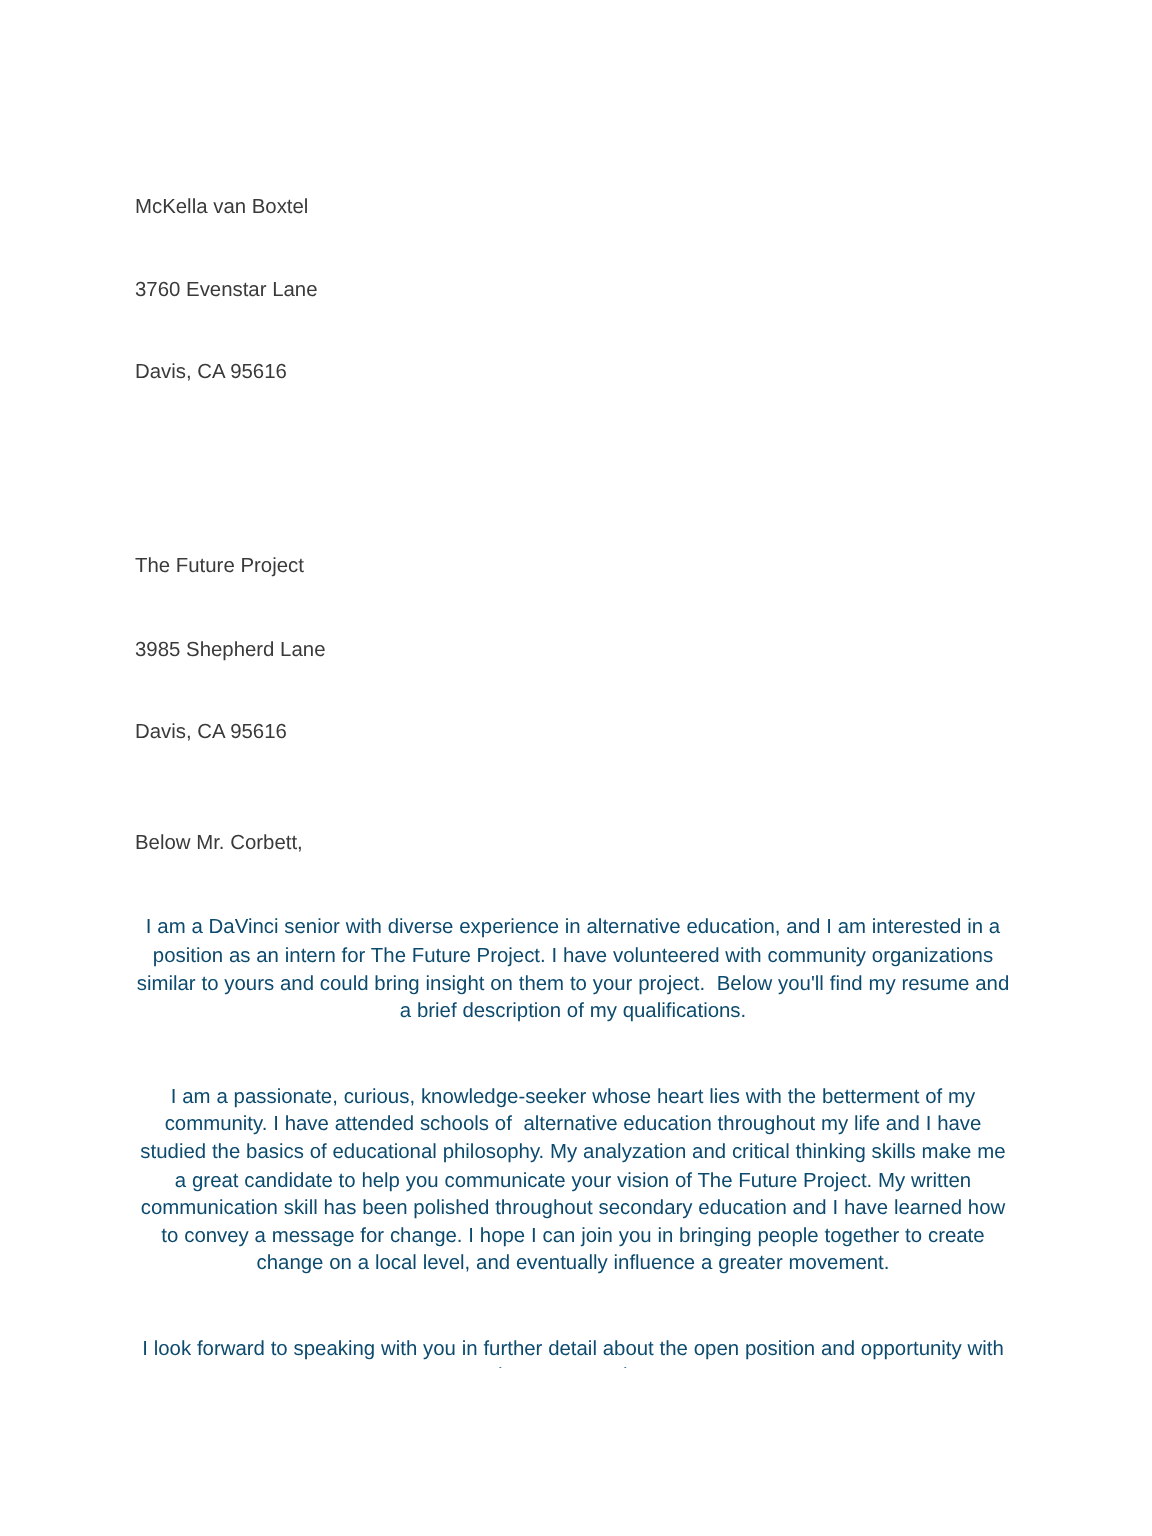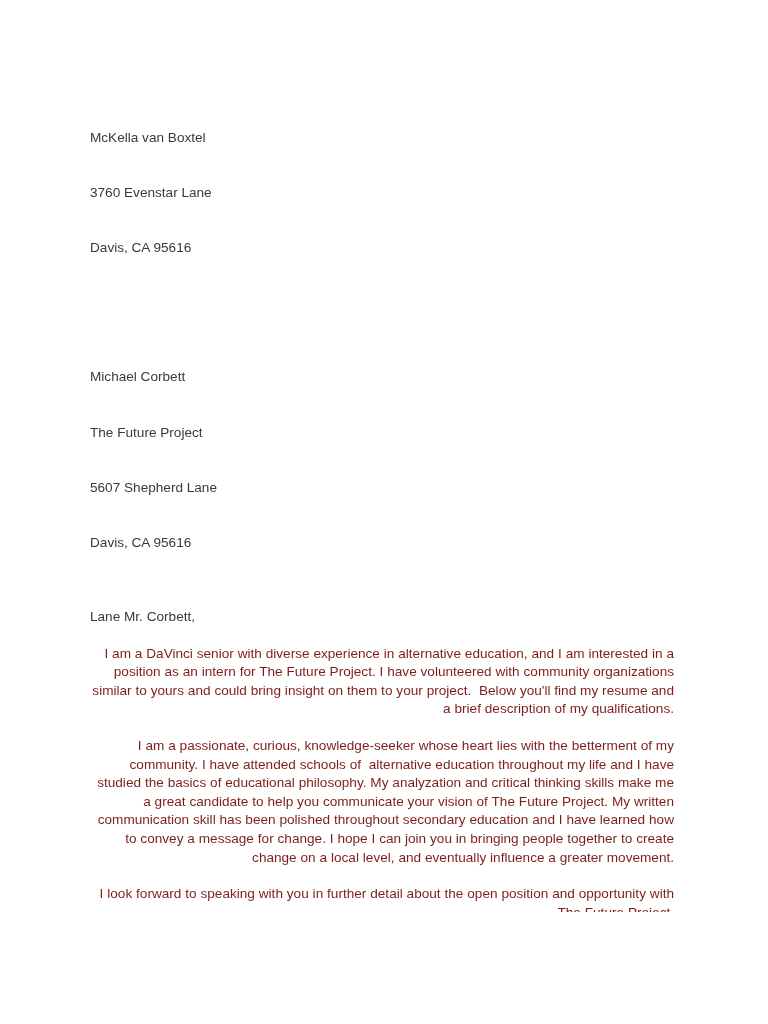--- a/index.html
+++ b/index.html
@@ -34,24 +34,25 @@
     color: #3a3a3a;
     white-space: pre-wrap;
   }
   .gap-date      { height: 18px; }
   .gap-recipient { height: 19px; }
   .gap-salut     { height: 19px; }
   .gap-para      { height: 18px; }
   .para {
     font-size: 13.6px;
     line-height: 18.6px;
-    color: #7f1d1d;
-    text-align: right;
+    color: #0c4a6e;
+    text-align: center;
     white-space: pre-wrap;
     word-spacing: 0.1px;
+    margin-top: 20px;
   }
 </style>
 </head>
 <body>
 
 <div class="page">
 
   <div class="letter">
 
     <div class="block">
@@ -59,29 +60,28 @@
       <div class="line">3760 Evenstar Lane</div>
       <div class="line">Davis, CA 95616</div>
     </div>
 
     <div class="gap-date"></div>
 
 
     <div class="gap-recipient"></div>
 
     <div class="block">
-      <div class="line">Michael Corbett</div>
       <div class="line">The Future Project</div>
-      <div class="line">5607 Shepherd Lane</div>
+      <div class="line">3985 Shepherd Lane</div>
       <div class="line">Davis, CA 95616</div>
     </div>
 
     <div class="gap-salut"></div>
 
-    <div class="line">Lane Mr. Corbett,</div>
+    <div class="line">Below Mr. Corbett,</div>
 
     <div class="gap-para"></div>
     <div class="para">I am a DaVinci senior with diverse experience in alternative education, and I am interested in a position as an intern for The Future Project. I have volunteered with community organizations similar to yours and could bring insight on them to your project.  Below you'll find my resume and a brief description of my qualifications.</div>
 
     <div class="gap-para"></div>
     <div class="para">I am a passionate, curious, knowledge-seeker whose heart lies with the betterment of my community. I have attended schools of  alternative education throughout my life and I have studied the basics of educational philosophy. My analyzation and critical thinking skills make me a great candidate to help you communicate your vision of The Future Project. My written communication skill has been polished throughout secondary education and I have learned how to convey a message for change. I hope I can join you in bringing people together to create change on a local level, and eventually influence a greater movement.</div>
 
     <div class="gap-para"></div>
     <div class="para">I look forward to speaking with you in further detail about the open position and opportunity with The Future Project.</div>
 

